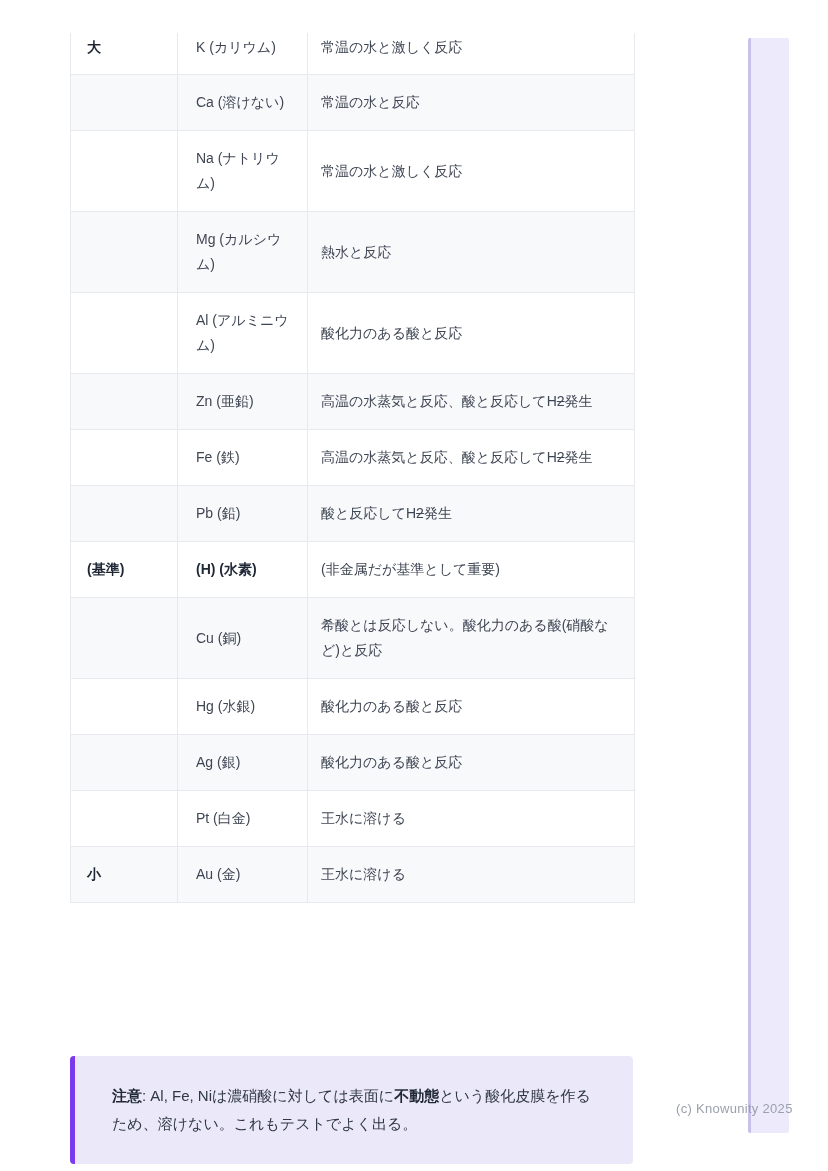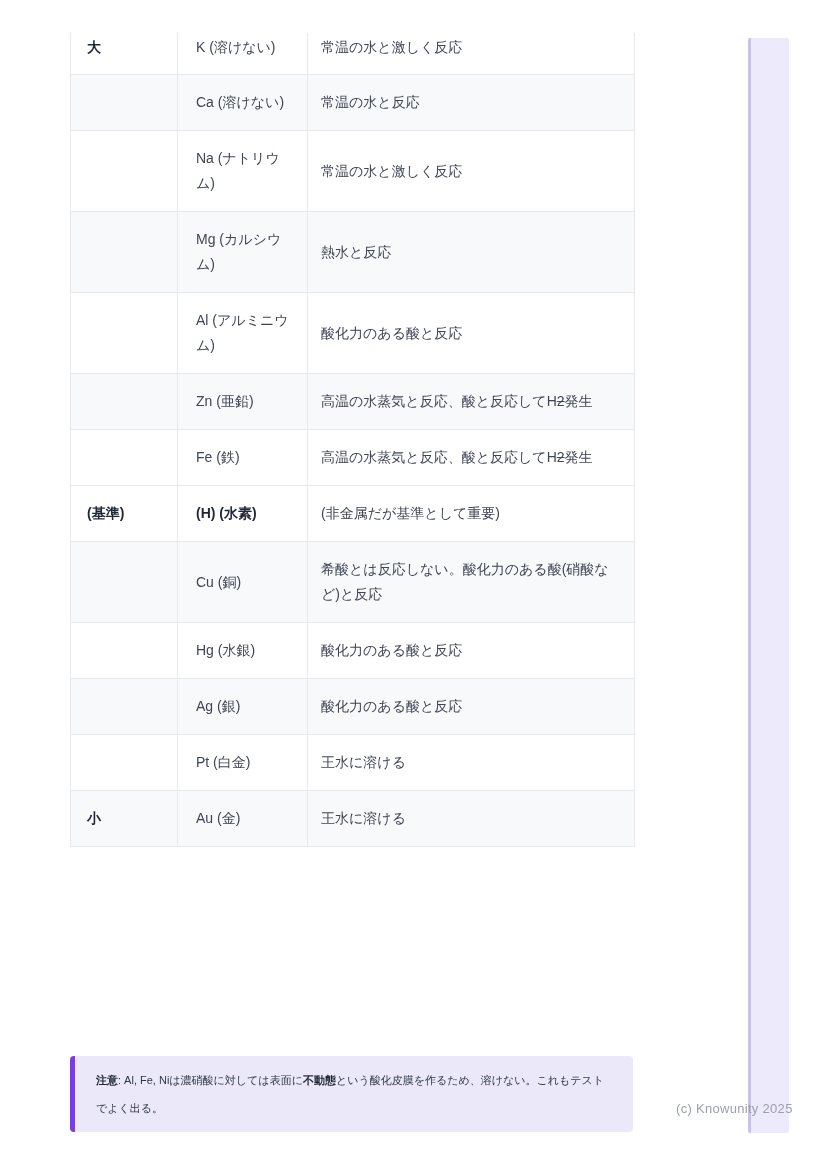--- a/index.html
+++ b/index.html
@@ -55,21 +55,21 @@
   
   .note{
     position:absolute;left:70px;top:1056px;width:563px;min-height:76px;
     background:var(--callout-bg);
     border-left:5px solid var(--accent-purple);
     border-radius:4px;
     padding:10px 20px 10px 21px;
     z-index:3;
   }
   .note p{
-    margin:0;font-size:11px;line-height:28px;color:#2f3744;
+    margin:16px;font-size:15px;line-height:28px;color:#2f3744;
   }
   
   .watermark{
     position:absolute;left:676px;top:1101px;
     font-size:13px;letter-spacing:0.3px;
     color:var(--watermark-color);
     z-index:4;white-space:nowrap;
   }
 </style>
 </head>
@@ -79,21 +79,21 @@
 
 <table class="tbl">
   <colgroup>
       <col class="c1">
       <col class="c2">
       <col class="c3">
     </colgroup>
   <tbody>
       <tr class="first">
         <td class="b">大</td>
-        <td class="metal">K (溶けない)</td>
+        <td class="metal">K (カリウム)</td>
         <td class="reaction"><span>常温の水と激しく反応</span></td>
       </tr>
       <tr class="shade">
         <td></td>
         <td class="metal">Ca (溶けない)</td>
         <td class="reaction"><span>常温の水と反応</span></td>
       </tr>
       <tr>
         <td></td>
         <td class="metal">Na (ナトリウム)</td>
@@ -111,20 +111,25 @@
       </tr>
       <tr class="shade">
         <td></td>
         <td class="metal">Zn (亜鉛)</td>
         <td class="reaction"><span>高温の水蒸気と反応、酸と反応してH</span><span class="strike">2</span><span>発生</span></td>
       </tr>
       <tr>
         <td></td>
         <td class="metal">Fe (鉄)</td>
         <td class="reaction"><span>高温の水蒸気と反応、酸と反応してH</span><span class="strike">2</span><span>発生</span></td>
+      </tr>
+      <tr class="shade">
+        <td></td>
+        <td class="metal">Pb (鉛)</td>
+        <td class="reaction"><span>酸と反応してH</span><span class="strike">2</span><span>発生</span></td>
       </tr>
       <tr>
         <td class="b">(基準)</td>
         <td class="metal b">(H) (水素)</td>
         <td class="reaction"><span>(非金属だが基準として重要)</span></td>
       </tr>
       <tr class="shade">
         <td></td>
         <td class="metal">Cu (銅)</td>
         <td class="reaction"><span>希酸とは反応しない。酸化力のある酸(硝酸など)と反応</span></td>

